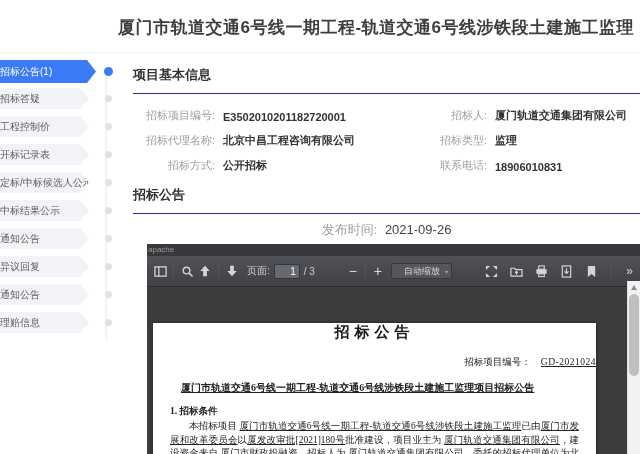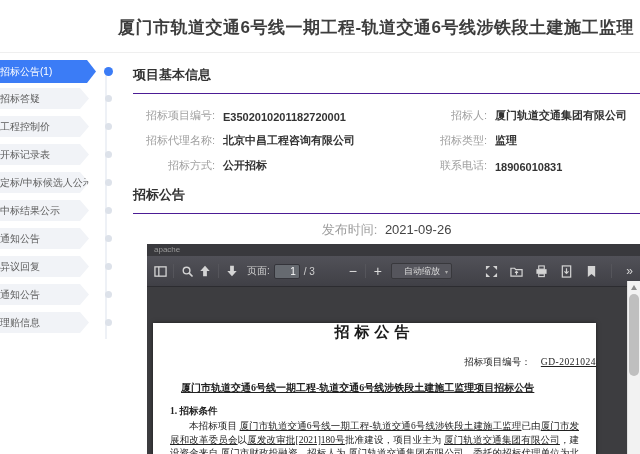--- a/index.html
+++ b/index.html
@@ -41,21 +41,21 @@
   .fvalue { margin-left:8px; color:#333; font-weight:bold; white-space:nowrap; }
 
   .publish-row { text-align:center; font-size:13px; margin:7px 0 5px; }
   .publish-label { color:#9e9e9e; }
   .publish-date { color:#444; margin-left:4px; }
 
   
   .viewer { margin-left:14px; width:493px; height:247px; position:relative;
             background:#3d3d40; overflow:hidden; }
   .server-bar { height:12px; background:#39393d; color:#9a9a9a; font-size:8px;
-                line-height:12px; padding-left:7px; }
+                line-height:12px; padding-left:1px; }
   .toolbar { height:31px; background:linear-gradient(#515158,#404046);
              border-bottom:1px solid #2c2c30; display:flex; align-items:center;
              padding:0 4px; color:#d4d4d4; }
   .tbtn { display:flex; align-items:center; justify-content:center; width:18px; height:19px;
           cursor:pointer; border-radius:2px; }
   .tsep { width:1px; height:14px; background:#2e2e32; border-right:1px solid #55555b;
           margin:0 4px; }
   .tlabel { font-size:10px; margin:0 4px 0 6px; color:#cfcfcf; }
   .page-input { width:26px; height:15px; background:#666a70; border:1px solid #34343a;
           border-radius:2px; color:#fff; font-size:10px; text-align:right; padding-right:3px; }

